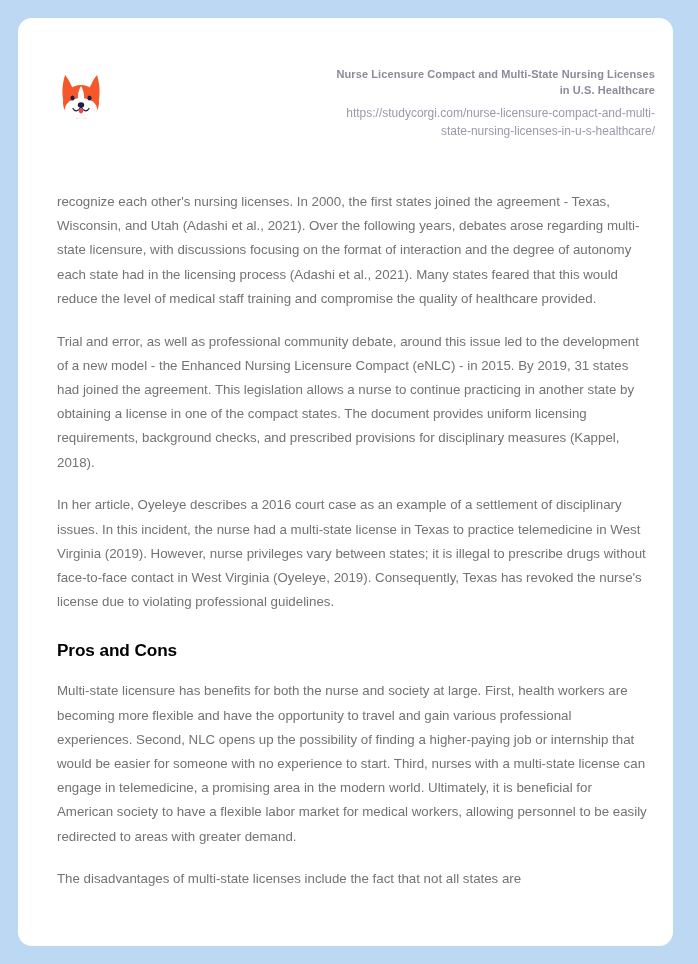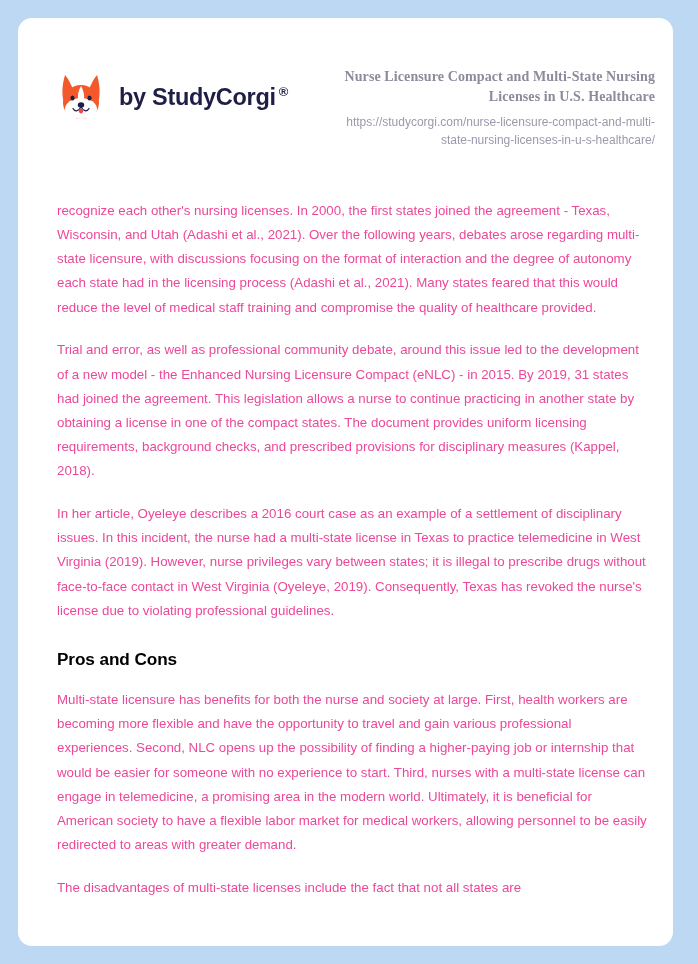--- a/index.html
+++ b/index.html
@@ -65,46 +65,45 @@
     margin-left: 3px;
   }
 
   .doc-meta {
     text-align: right;
     max-width: 320px;
     padding-top: 3px;
   }
 
   .doc-title {
-    font-size: 14px;
+    font-size: 11px;
     font-weight: bold;
     color: #8b8b9c;
     line-height: 1.45;
     letter-spacing: 0.1px;
-    font-family: Liberation Serif, serif;
   }
 
   .doc-url {
     font-size: 12px;
     color: #9a9aab;
     line-height: 1.55;
     margin-top: 5px;
     word-break: break-word;
   }
 
   
   .content {
     padding: 0 26px 0 39px;
     margin-top: 49px;
   }
 
   .para {
     font-size: 13.3px;
     line-height: 24.2px;
-    color: #ec4899;
+    color: #737373;
     margin-bottom: 18.5px;
     text-align: left;
   }
 
   .para:last-child { margin-bottom: 10px; }
 
   .section-heading {
     font-size: 17.2px;
     font-weight: bold;
     color: #000000;
@@ -136,23 +135,20 @@
         <ellipse cx="33" cy="52" rx="4.2" ry="5" fill="#1f1f46"></ellipse>
         <ellipse cx="67" cy="52" rx="4.2" ry="5" fill="#1f1f46"></ellipse>
 
         <ellipse cx="50" cy="66" rx="6.5" ry="5.6" fill="#1f1f46"></ellipse>
 
         <path d="M50 70 C44 80 38 80 34 73" stroke="#1f1f46" stroke-width="2.6" fill="none" stroke-linecap="round"></path>
         <path d="M50 70 C56 80 62 80 66 73" stroke="#1f1f46" stroke-width="2.6" fill="none" stroke-linecap="round"></path>
 
         <path d="M45 74 C45 86 55 86 55 74 Z" fill="#f2464a"></path>
       </svg>
-      <div class="brand-text">
-        <span>by StudyCorgi</span><span class="brand-reg">®</span>
-      </div>
     </div>
 
     <div class="doc-meta">
       <div class="doc-title">Nurse Licensure Compact and Multi-State Nursing Licenses in U.S. Healthcare</div>
       <div class="doc-url">https://studycorgi.com/nurse-licensure-compact-and-multi-state-nursing-licenses-in-u-s-healthcare/</div>
     </div>
 
   </div>
 
   <div class="content">

